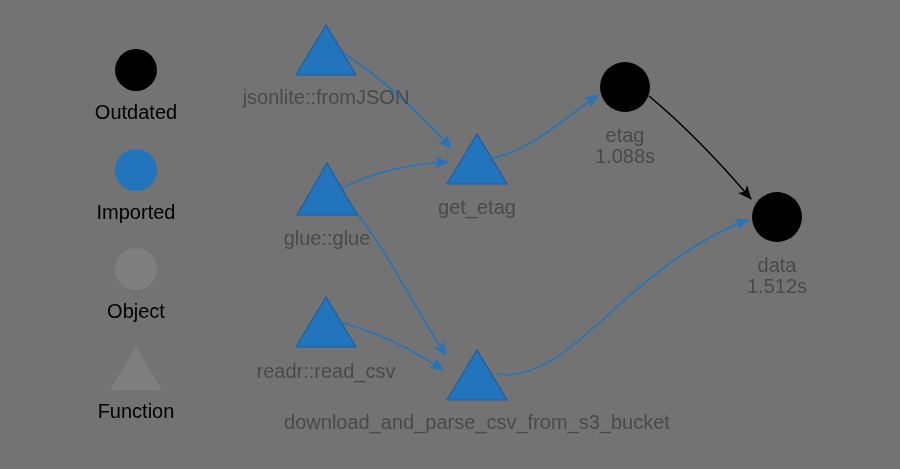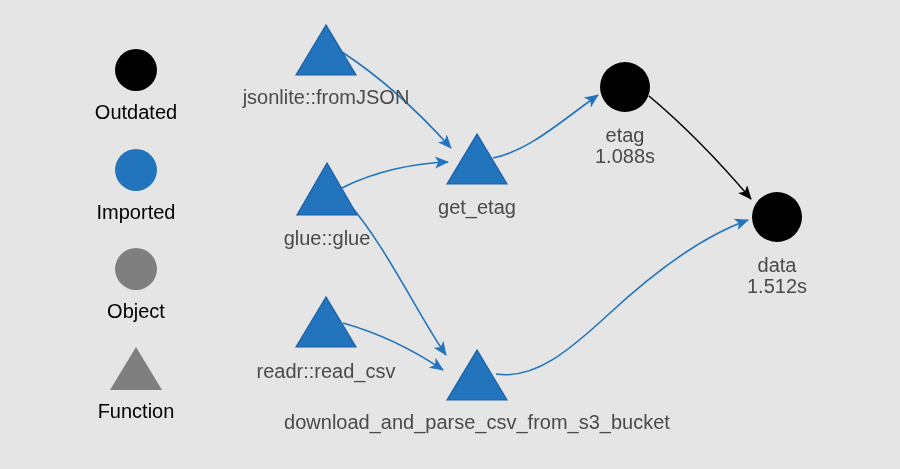--- a/index.html
+++ b/index.html
@@ -4,21 +4,21 @@
 <style>
   html, body {
     margin: 0;
     padding: 0;
     background: #ffffff;
   }
   .stage {
     position: relative;
     width: 900px;
     height: 469px;
-    background: #e5e5e5;
+    background: #737373;
     overflow: hidden;
     font-family: "Liberation Sans", sans-serif;
   }
   svg { display: block; }
   text {
     font-family: "Liberation Sans", sans-serif;
     text-anchor: middle;
   }
   .legend-label {
     font-size: 20px;

